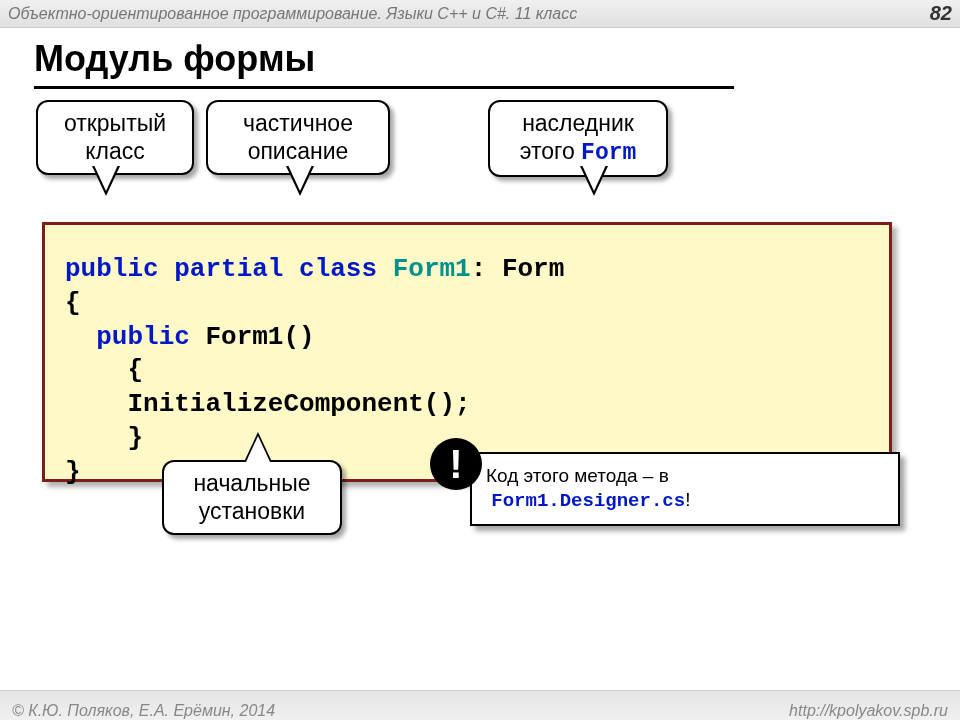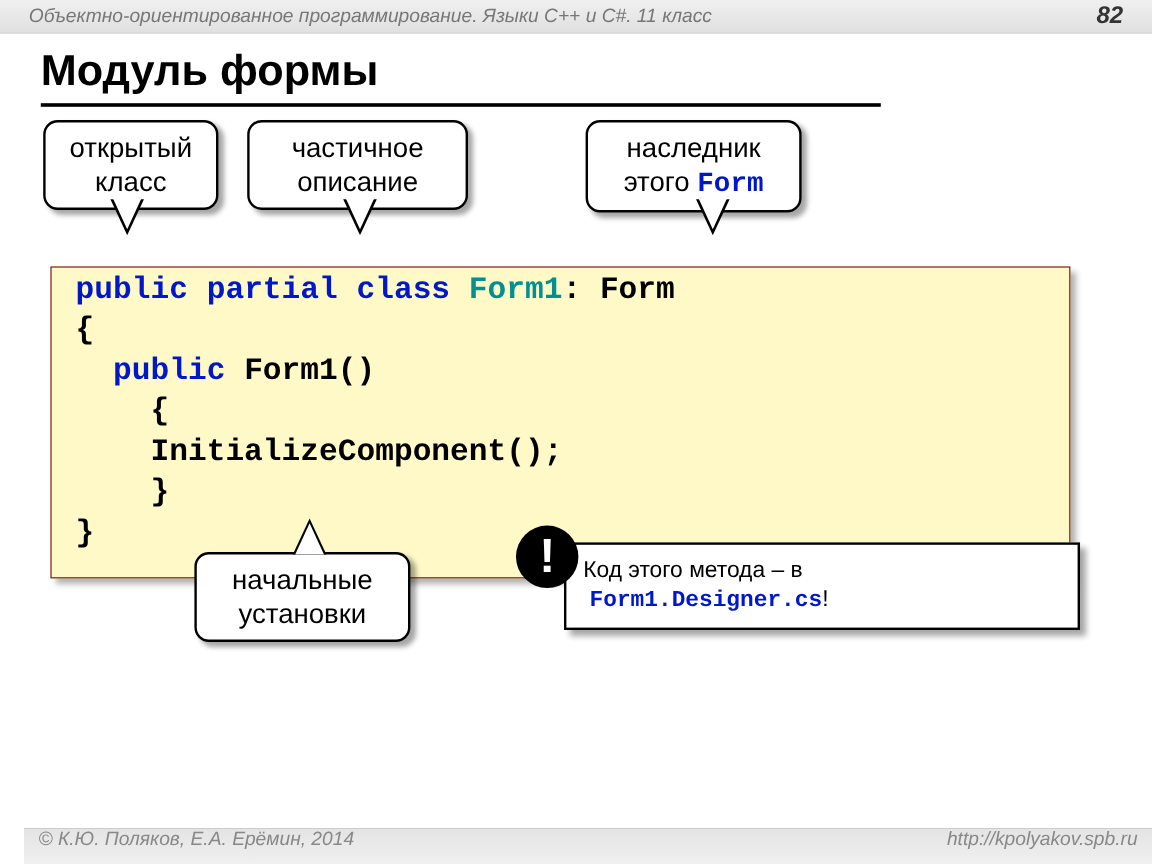--- a/index.html
+++ b/index.html
@@ -12,21 +12,21 @@
     overflow: hidden;
   }
   .header-band {
     position: absolute;
     top: 0; left: 0; right: 0;
     height: 28px;
     background: linear-gradient(to bottom, #f0f0f0, #e0e0e0);
     border-bottom: 1px solid #ccc;
     display: flex;
     align-items: center;
-    padding: 0 24px;
+    padding: 0 8px;
     justify-content: space-between;
   }
   .header-text {
     font-style: italic;
     color: #777;
     font-size: 16px;
   }
   .page-num {
     color: #333;
     font-weight: bold;
@@ -100,23 +100,23 @@
     border-left-width: 12px;
     border-right-width: 12px;
   }
   .code-box {
     position: absolute;
     top: 222px;
     left: 42px;
     width: 850px;
     height: 260px;
     background: #FEF9C7;
-    border: 1px solid #7f1d1d;
+    border: 3px solid #7f1d1d;
     box-shadow: 5px 5px 5px rgba(0,0,0,0.3);
-    padding: 2px 20px;
+    padding: 28px 20px;
     font-family: "Courier New", monospace;
     font-size: 26px;
     font-weight: bold;
     line-height: 1.3;
   }
   .kw { color: #0018C8; }
   .cls { color: #009090; }
   .note-box {
     position: absolute;
     top: 452px;
@@ -151,42 +151,41 @@
     font-family: Arial, sans-serif;
     z-index: 5;
   }
   .footer-band {
     position: absolute;
     bottom: 0; left: 0; right: 0;
     height: 30px;
     background: linear-gradient(to top, #f0f0f0, #e4e4e4);
     border-top: 1px solid #ccc;
     display: flex;
-    align-items: flex-start;
+    align-items: flex-end;
     justify-content: space-between;
     padding: 0 12px;
     font-style: italic;
     color: #888;
     font-size: 16px;
-    margin-left: 20px;
   }
   .mono-inline { font-family: "Courier New", monospace; font-weight: bold; color: #0018C8; }
 </style>
 </head>
 <body>
 
 <div class="header-band">
   <span class="header-text">Объектно-ориентированное программирование. Языки C++ и C#. 11 класс</span>
   <span class="page-num">82</span>
 </div>
 
 <div class="title">Модуль формы</div>
 <div class="title-underline"></div>
 
-<div class="callout" style="top:100px; left:36px; width:146px;">
+<div class="callout" style="top:100px; left:36px; width:158px;">
   <div>открытый</div>
   <div>класс</div>
 </div>
 <div class="callout-tail down" style="top:166px; left:92px;"></div>
 
 <div class="callout" style="top:100px; left:206px; width:184px;">
   <div>частичное</div>
   <div>описание</div>
 </div>
 <div class="callout-tail down" style="top:166px; left:286px;"></div>

